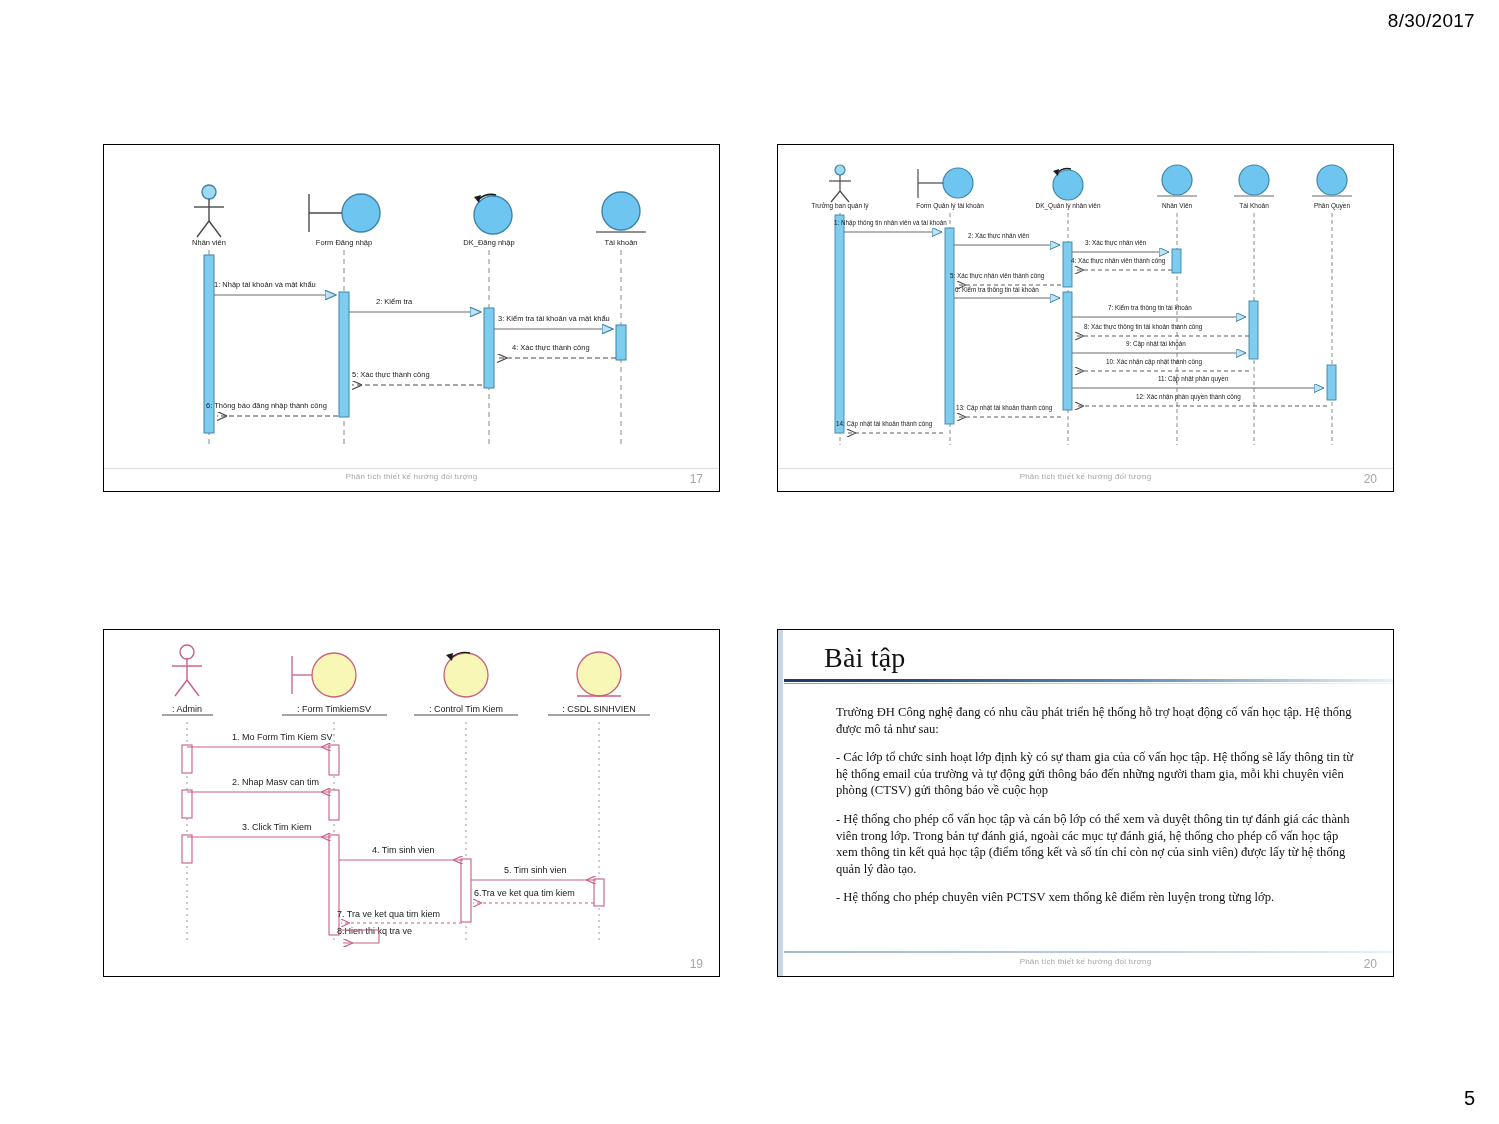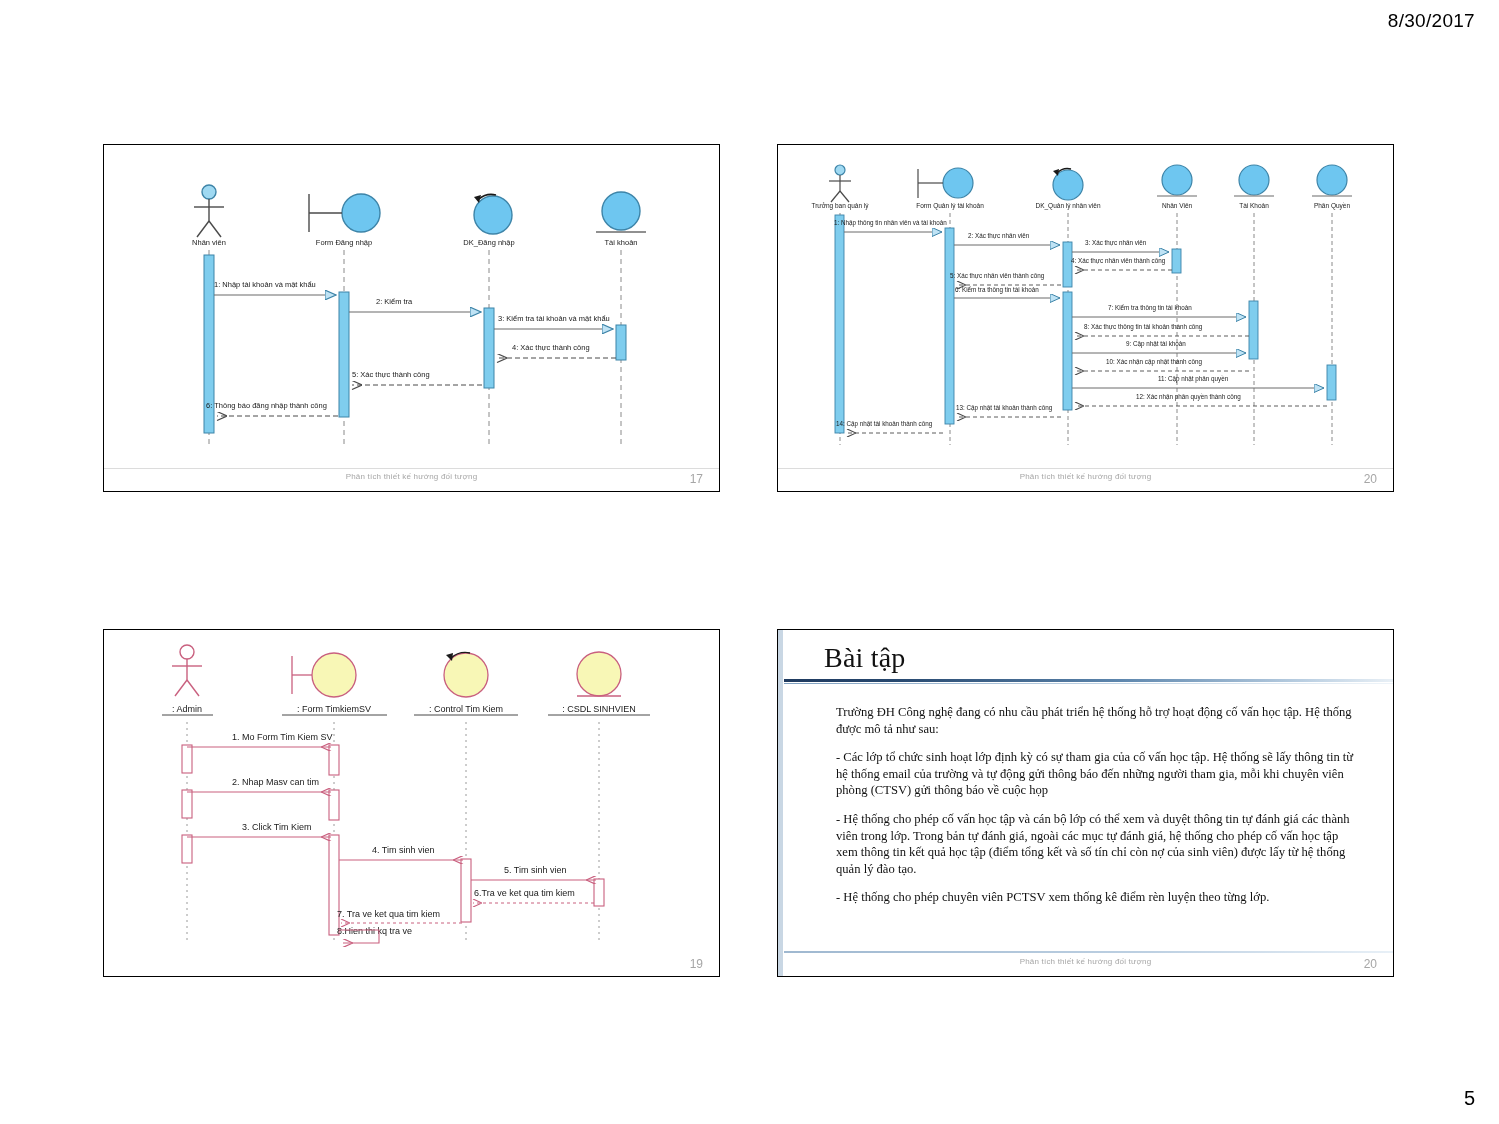--- a/index.html
+++ b/index.html
@@ -397,21 +397,21 @@
 
 <div class="slide" id="slide-20">
   <div class="leftbar"></div>
   <div class="title">Bài tập</div>
   <div class="title-rule"></div>
   <div class="title-rule2"></div>
   <div class="body">
     <p>Trường ĐH Công nghệ đang có nhu cầu phát triển hệ thống hỗ trợ hoạt động cố vấn học tập. Hệ thống được mô tả như sau:</p>
     <p>- Các lớp tổ chức sinh hoạt lớp định kỳ có sự tham gia của cố vấn học tập. Hệ thống sẽ lấy thông tin từ hệ thống email của trường và tự động gửi thông báo đến những người tham gia, mỗi khi chuyên viên phòng (CTSV) gửi thông báo về cuộc họp</p>
     <p>- Hệ thống cho phép cố vấn học tập và cán bộ lớp có thể xem và duyệt thông tin tự đánh giá các thành viên trong lớp. Trong bản tự đánh giá, ngoài các mục tự đánh giá, hệ thống cho phép cố vấn học tập xem thông tin kết quả học tập (điểm tổng kết và số tín chỉ còn nợ của sinh viên) được lấy từ hệ thống quản lý đào tạo.</p>
-    <p>- Hệ thống cho phép chuyên viên PCTSV xem thống kê điểm rèn luyện  theo từng lớp.</p>
+    <p>- Hệ thống cho phép chuyên viên PCTSV xem thống kê điểm rèn luyện  trong từng lớp.</p>
   </div>
   <div class="bottom-rule"></div>
   <div class="slide-footer" style="border-top:none;">
     <div class="ftext">Phân tích thiết kế hướng đối tượng</div>
     <div class="fnum">20</div>
   </div>
 </div>
 
 <div class="page-number">5</div>
 

